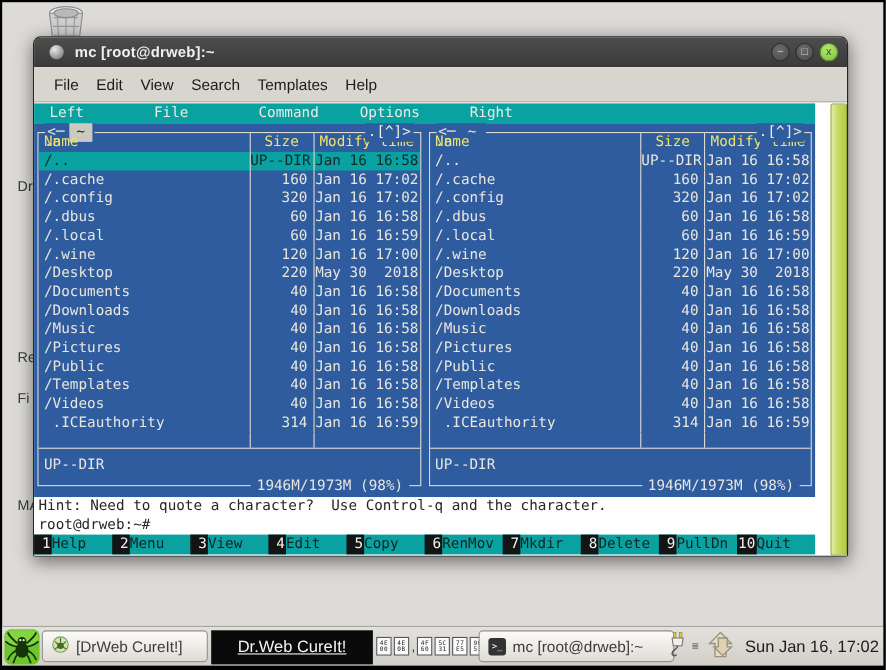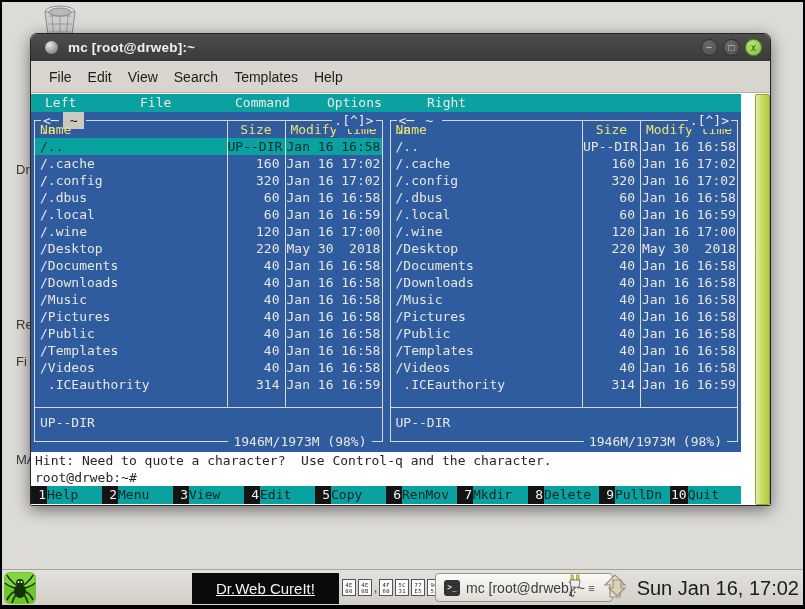--- a/index.html
+++ b/index.html
@@ -102,21 +102,21 @@
                 display:flex; align-items:center; justify-content:center; z-index:5;text-decoration:underline; }
   .hexgroup { position:absolute; left:340px; top:9px; display:flex; align-items:center;
               gap:2px; font-size:12px; color:#333; }
   .hexbox { width:14px; height:17px; border:1px solid #555; background:#fbfbfb;
             display:flex; flex-direction:column; align-items:center; justify-content:center;
             font-family:"DejaVu Sans Mono", monospace; font-size:5.5px; line-height:6px;
             color:#222; letter-spacing:.5px; }
   .tray { position:absolute; right:4px; top:0; height:36px; display:flex;
           align-items:center; gap:5px; }
   .menu-glyph { font-size:11px; color:#444; }
-  .clock { font-size:20px; color:#1b1b1b; margin-left:4px; }
+  .clock { font-size:15px; color:#1b1b1b; margin-left:4px; }
 </style>
 </head>
 <body>
 
 <div class="screen">
   <div class="desktop">
 
     <div class="trash">
       <svg width="40" height="42" viewBox="0 0 40 42">
         <ellipse cx="20" cy="8" rx="15" ry="6" fill="#e9e9e9" stroke="#8a8a8a"></ellipse>
@@ -464,20 +464,30 @@
             <path d="M21 20 C26 22, 28 24, 30 29"></path>
               <path d="M20 22 C23 26, 24 28, 25 32"></path>
           </g>
           <ellipse cx="17" cy="20" rx="6" ry="7" fill="#143309"></ellipse>
           <circle cx="17" cy="12" r="4" fill="#143309"></circle>
           <circle cx="15.5" cy="11" r="1" fill="#eaf6d8"></circle>
             <circle cx="18.5" cy="11" r="1" fill="#eaf6d8"></circle>
         </svg>
       </div>
 
+      <div class="taskbtn" style="left:36px; width:151px;">
+        <span class="ticon">
+          <svg width="16" height="16" viewBox="0 0 16 16">
+            <circle cx="8" cy="8" r="7" fill="#cfe6b0" stroke="#7aa34e"></circle>
+            <circle cx="8" cy="9" r="3" fill="#4a6a2a"></circle>
+            <path d="M8 2 L8 6 M3 5 L6 8 M13 5 L10 8 M3 12 L6 10 M13 12 L10 10" stroke="#4a6a2a" stroke-width="1" fill="none"></path>
+          </svg>
+        </span>
+        <span>[DrWeb CureIt!]</span>
+      </div>
 
       <div class="overlaybox">Dr.Web CureIt!</div>
 
       <div class="hexgroup">
         <span class="hexpart" style="display:flex; gap:2px;">
 
         <span class="hexbox">
               <span>4E</span>
               <span>00</span>
             </span>

